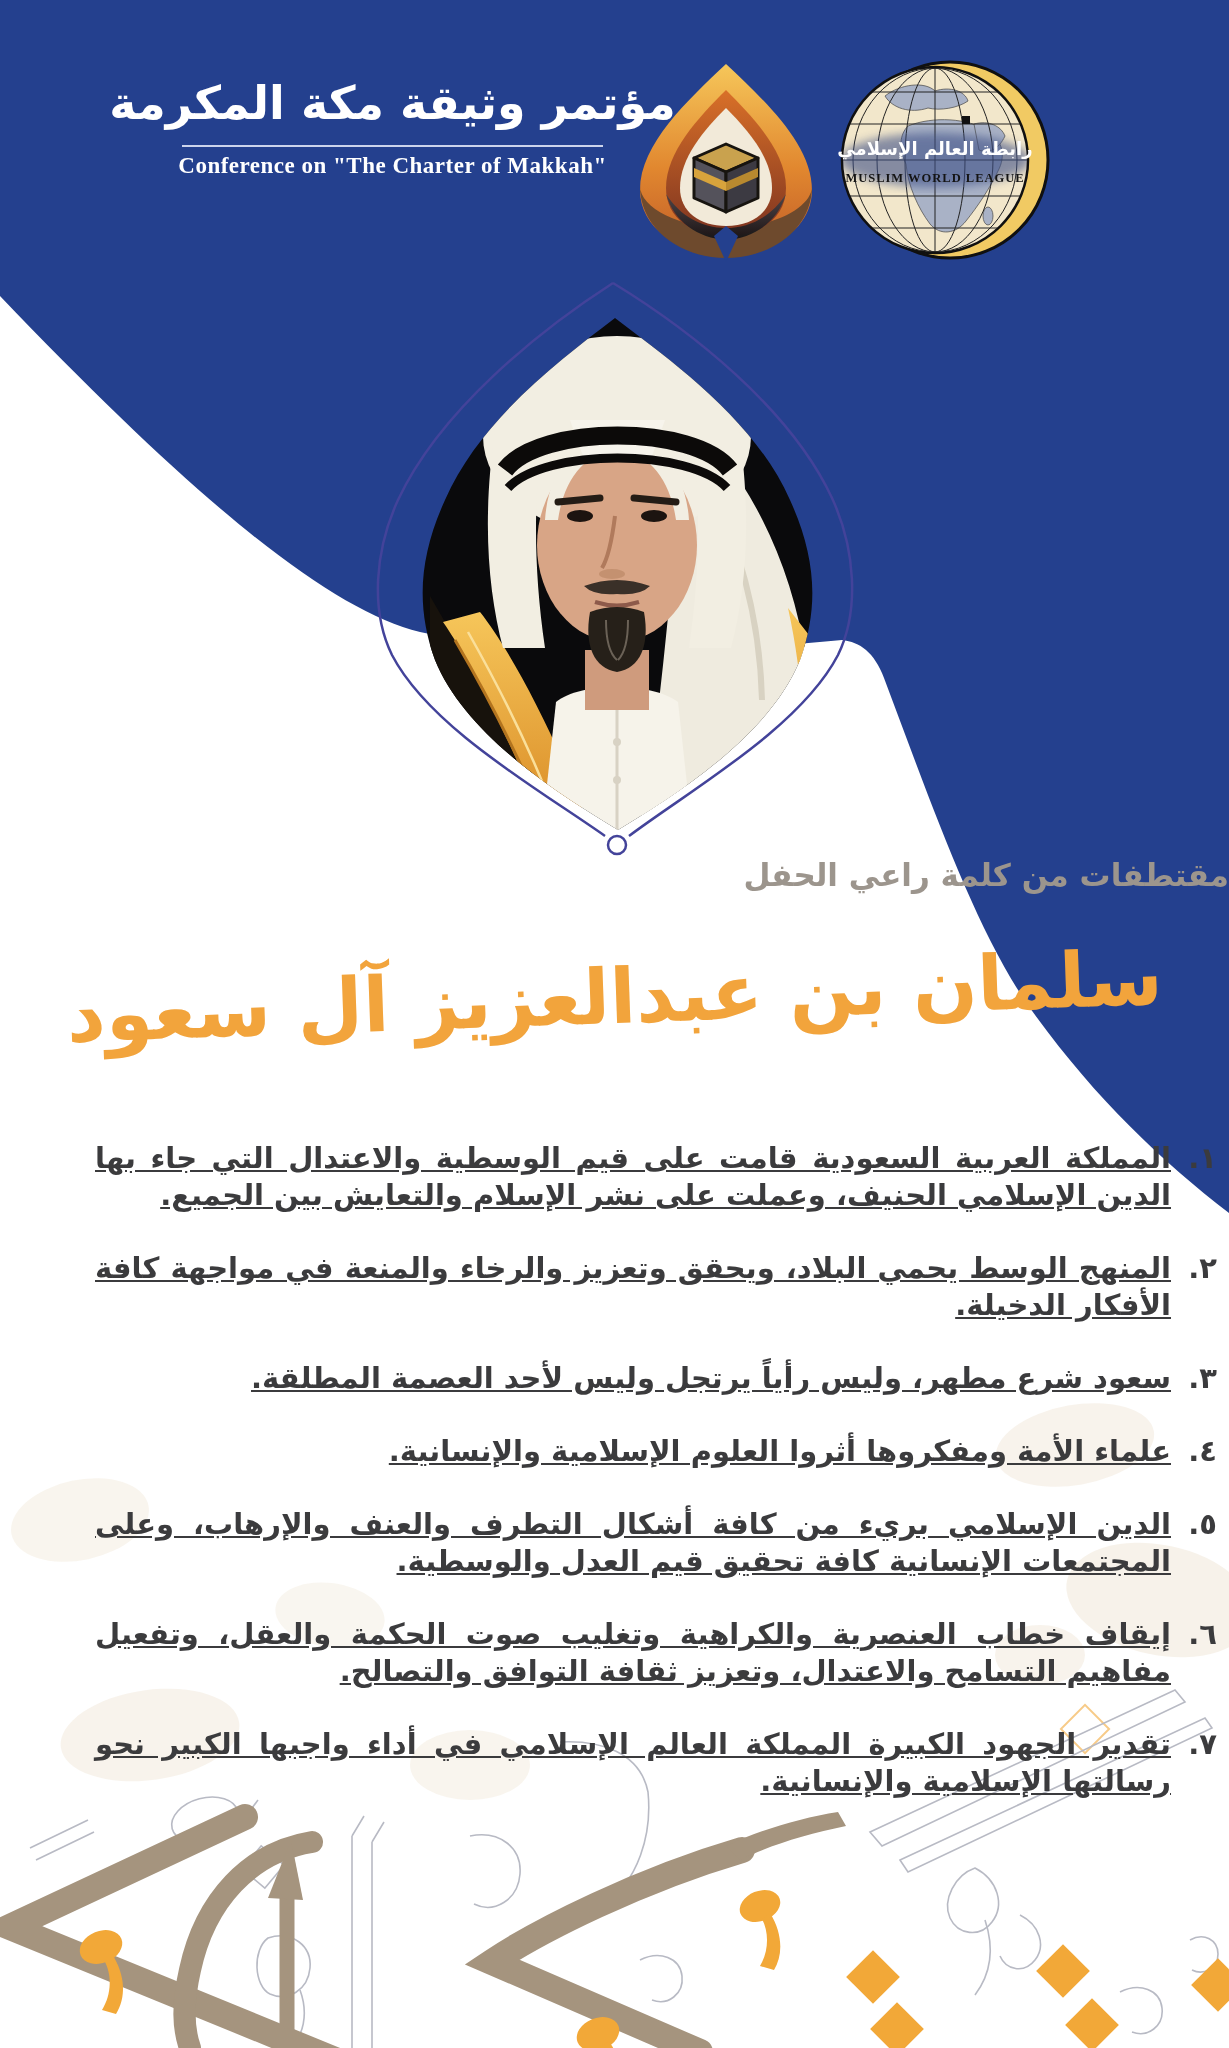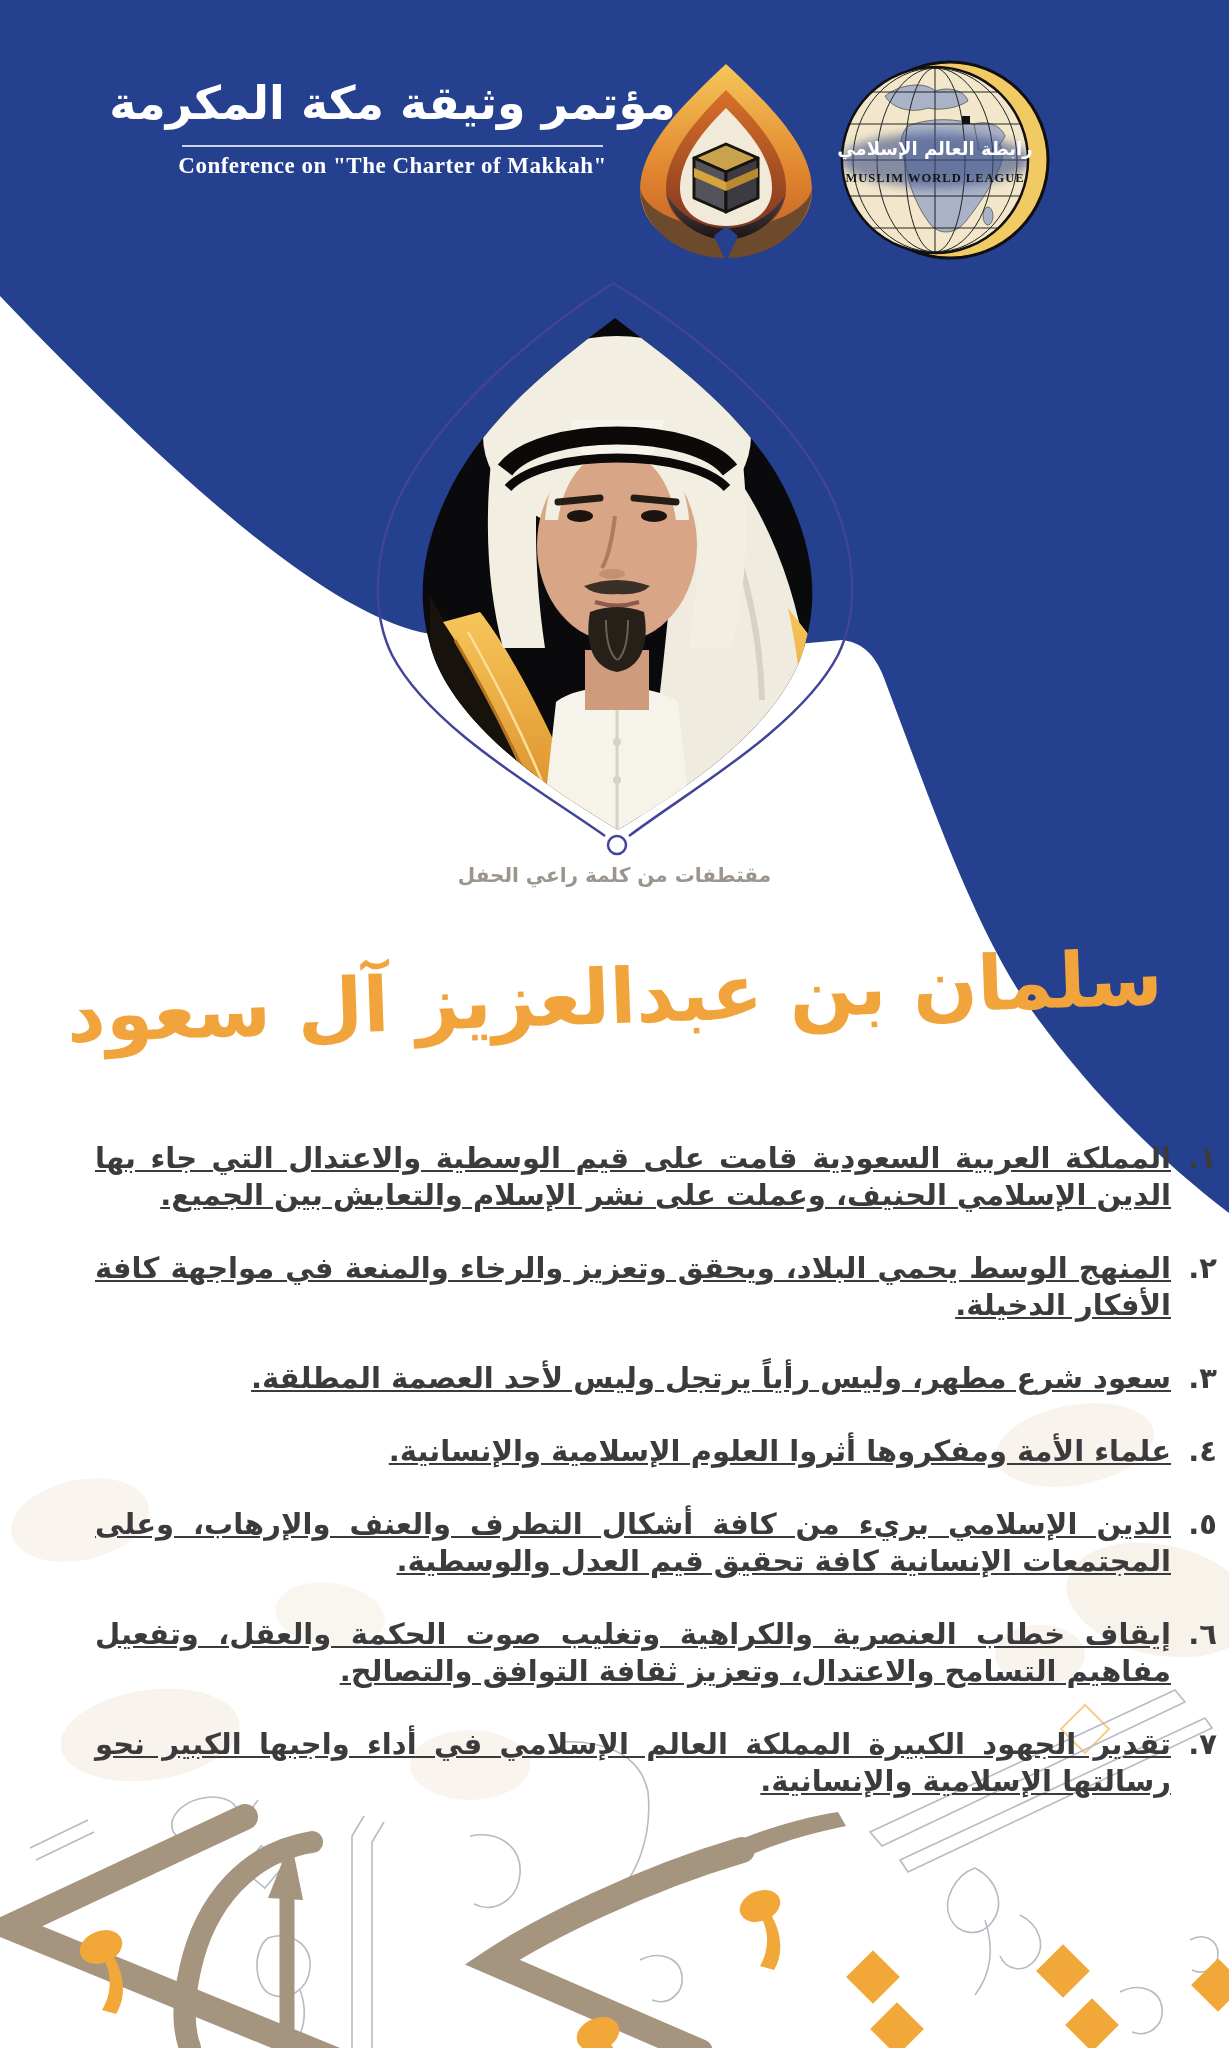--- a/index.html
+++ b/index.html
@@ -12,22 +12,22 @@
   .abs{position:absolute;}
   svg{display:block;}
   
   .conf-logo{left:105px;top:48px;width:575px;text-align:center;color:#fff;margin-top:28px;}
   .conf-logo .ar{font-size:46px;font-weight:700;line-height:1.2;letter-spacing:1px;}
   .conf-logo .rule{width:421px;height:2px;background:#ccd4ec;margin:14px auto 6px auto;}
   .conf-logo .en{font-family:"Liberation Serif","DejaVu Serif",serif;font-weight:700;font-size:23px;letter-spacing:.5px;}
   .flame-logo{left:622px;top:56px;}
   .mwl-logo{left:836px;top:54px;}
   
-  .intro{left:0;top:856px;width:1229px;text-align:center;color:var(--gray);
-         font-weight:700;font-size:20px;line-height:38px;}
+  .intro{left:0;top:856px;width:1229px;color:var(--gray);
+         font-weight:700;font-size:31px;line-height:38px;}
   .king-name{left:0;top:922px;width:1229px;text-align:center;color:var(--gold);
          font-weight:700;font-size:76px;line-height:150px;transform:rotate(-2deg);direction:rtl;}
   
   ol.quotes{left:95px;right:12px;top:1140px;position:absolute;margin:0;padding:0;list-style:none;
             direction:rtl;color:var(--body);font-weight:700;font-size:29px;line-height:37px;}
   ol.quotes li{display:flex;margin:0 0 36px 0;}
   ol.quotes .num{flex:0 0 46px;text-align:right;}
   ol.quotes p{margin:0;flex:1;text-align:justify;text-decoration:underline;}
 </style>
 </head>

